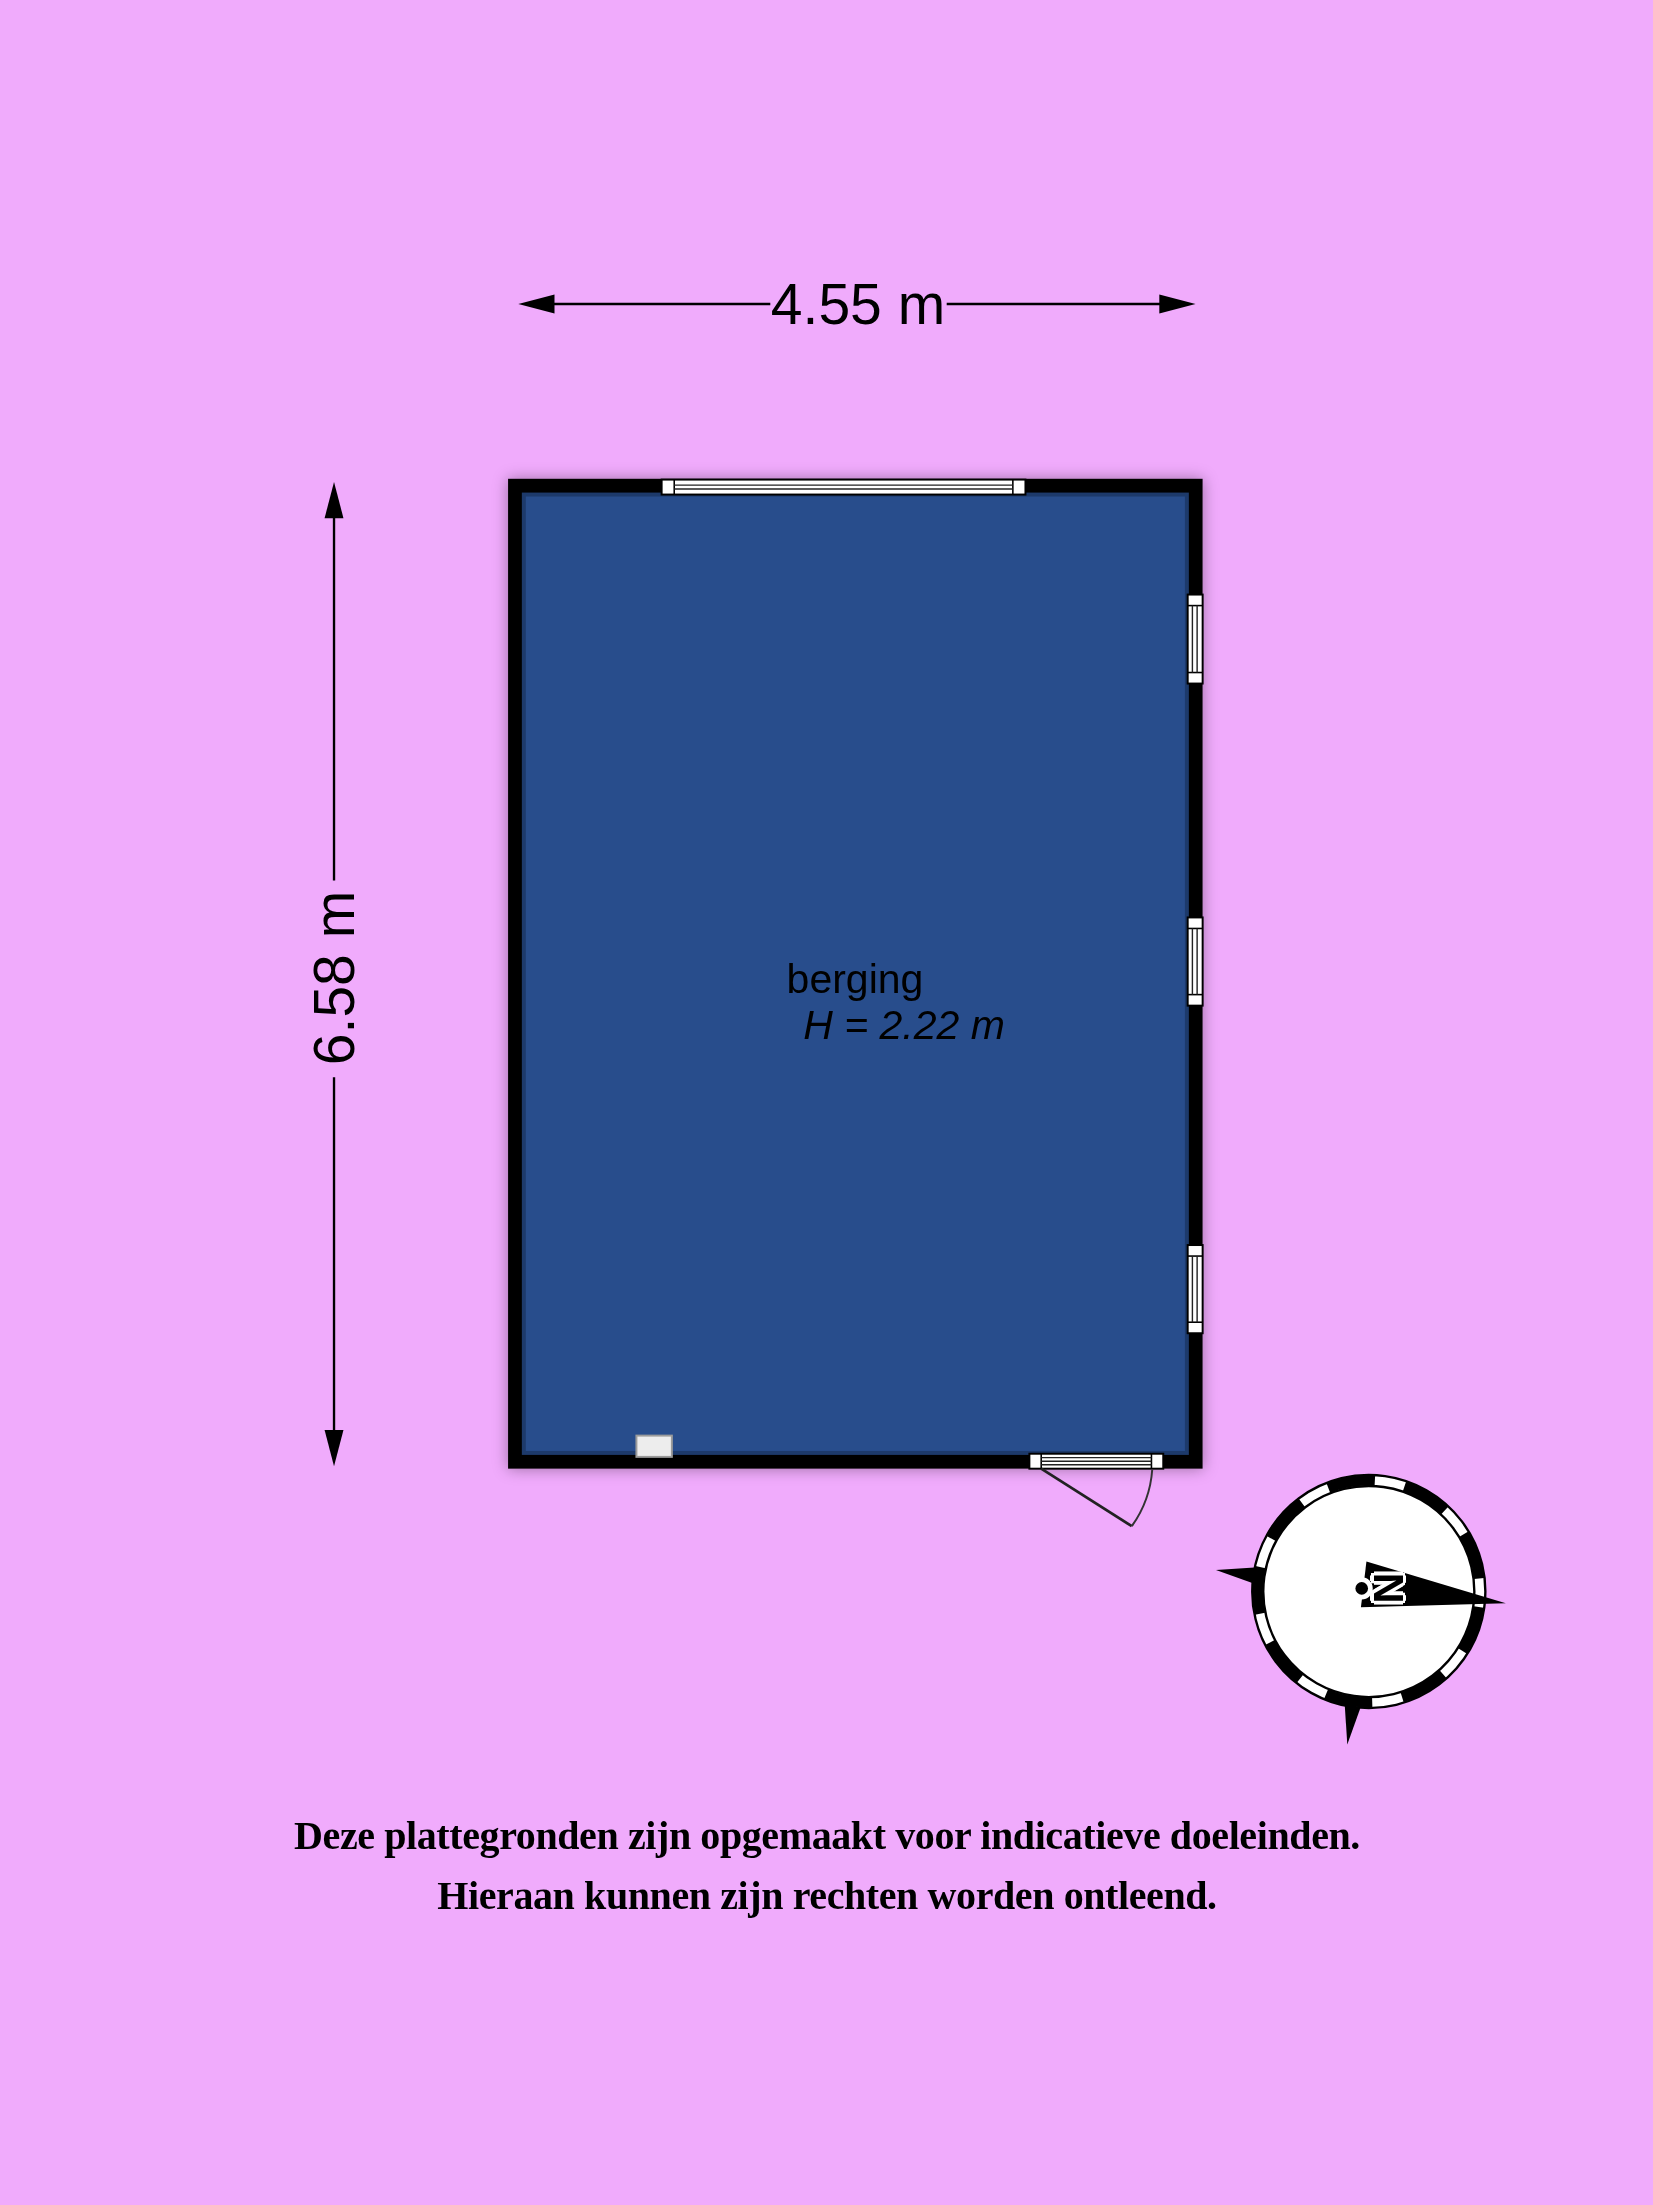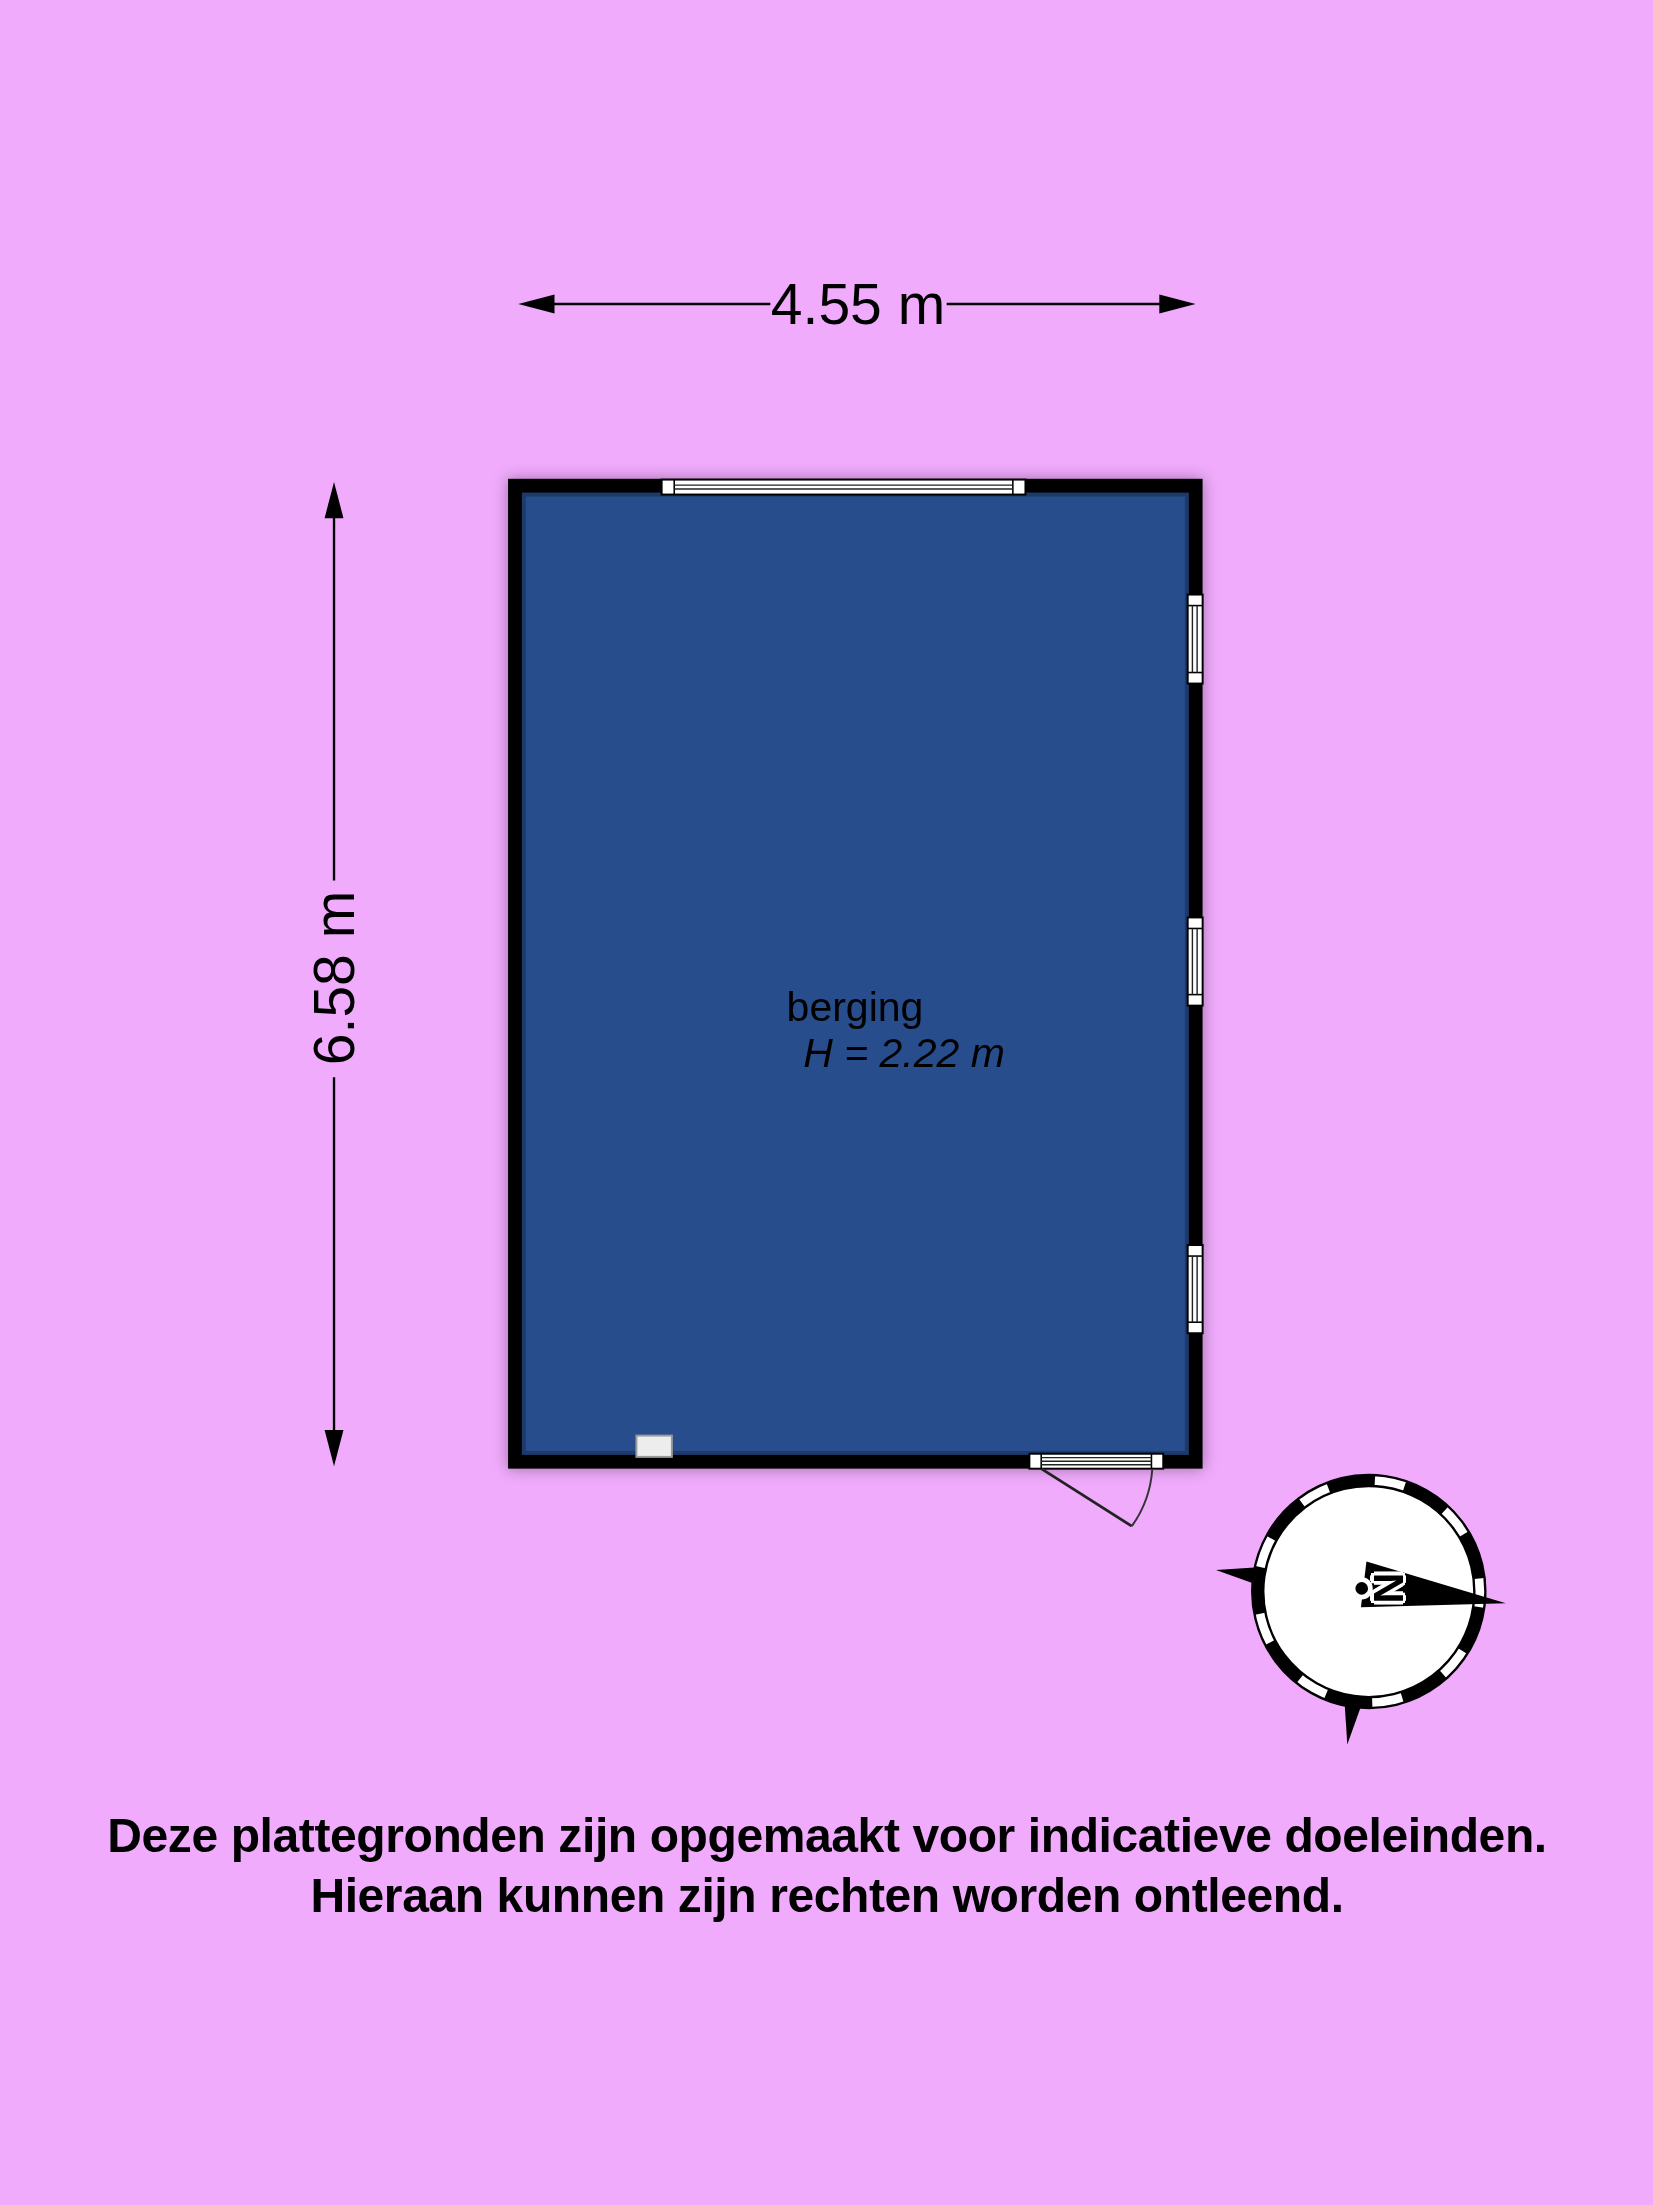--- a/index.html
+++ b/index.html
@@ -23,39 +23,40 @@
     white-space: nowrap;
     transform: translate(-50%, -50%);
     line-height: 1;
   }
   .dim-label {
     font-size: 57px;
     font-weight: 400;
     letter-spacing: 0px;
   }
   #dim-height-label { transform: translate(-50%, -50%) rotate(-90deg); }
-  .room-label { font-size: 41px; font-weight: 400; margin-top: 28px; }
+  .room-label { font-size: 41px; font-weight: 400; }
   #compass-north-label {
     font-size: 43px;
     font-weight: 700;
     transform: translate(-50%, -50%) rotate(90deg);
     text-shadow:
       2.4px 0 0 #fff, -2.4px 0 0 #fff, 0 2.4px 0 #fff, 0 -2.4px 0 #fff,
       2.4px 2.4px 0 #fff, -2.4px -2.4px 0 #fff, 2.4px -2.4px 0 #fff, -2.4px 2.4px 0 #fff,
       3.9px 0 0 #fff, -3.9px 0 0 #fff, 0 3.9px 0 #fff, 0 -3.9px 0 #fff;
   }
   .disclaimer {
     position: absolute;
     left: 0; top: 1806px;
     width: 1654px;
     text-align: center;
-    font-size: 48px;
+    font-size: 40px;
     font-weight: 700;
     line-height: 60px;
     letter-spacing: -0.4px;
+    font-family: Liberation Serif, serif;
   }
 </style>
 </head>
 <body>
 
 <div id="canvas">
 
   <div class="room-shadow"></div>
 
   <svg id="plan-svg" width="1654" height="2205" viewBox="0 0 2100 2800">

